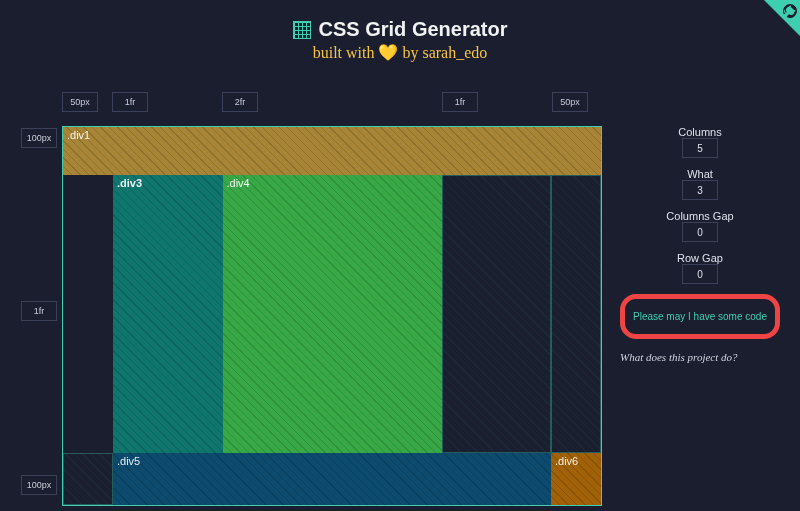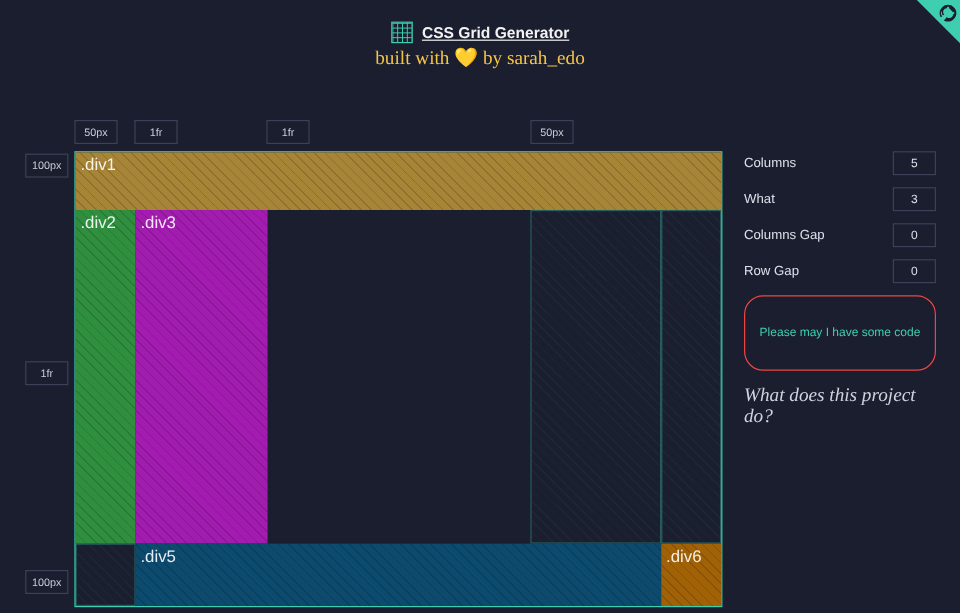--- a/index.html
+++ b/index.html
@@ -23,21 +23,21 @@
     z-index: 50;
   }
   .corner-ribbon svg {
     position: absolute;
     top: -32px; right: 3px;
     transform: rotate(45deg);
   }
 
   .header { text-align: center; padding-top: 18px; }
   .title-line { display: flex; align-items: center; justify-content: center; gap: 8px; }
-  .title { font-size: 13px; font-weight: 700; color: #f2f2f2; text-decoration: underline; }
+  .title { font-size: 20px; font-weight: 700; color: #f2f2f2; }
   .subtitle { font-family: "Segoe Script", "Comic Sans MS", cursive; font-size: 16px; color: #f6c445; margin-top: 2px; }
   .subtitle a { color: #f6c445; text-decoration: none; }
 
   .work-area {
     position: absolute;
     top: 92px; left: 20px; right: 20px; bottom: 0;
     display: flex;
     gap: 18px;
   }
 
@@ -49,21 +49,21 @@
   }
 
   
   .col-sizes {
     position: absolute;
     top: 0; left: 42px; right: 0;
     display: grid;
     grid-template-columns: 50px 1fr 2fr 1fr 50px;
     gap: 0;
   }
-  .col-sizes .slot { display: flex; justify-content: flex-start; align-items: flex-end; height: 28px; }
+  .col-sizes .slot { display: flex; justify-content: flex-start; align-items: flex-start; height: 28px; }
 
   
   .row-sizes {
     position: absolute;
     top: 22px; left: 0; bottom: 0;
     width: 38px;
     display: grid;
     grid-template-rows: 48px 1fr 52px;
   }
   .row-sizes .slot { display: flex; justify-content: center; align-items: center; }
@@ -91,72 +91,72 @@
   .cell {
     border: 0.5px solid rgba(62,207,176,0.35);
     background-image: repeating-linear-gradient(45deg,
       rgba(62,207,176,0.06) 0, rgba(62,207,176,0.06) 1px,
       transparent 1px, transparent 6px);
   }
 
   .placed {
     position: relative;
     padding: 2px 4px;
-    font-size: 14px;
+    font-size: 11px;
     color: rgba(255,255,255,0.9);
     overflow: hidden;
   }
   .placed::before {
     content: "";
     position: absolute; inset: 0;
     background-image: repeating-linear-gradient(45deg,
       rgba(0,0,0,0.15) 0, rgba(0,0,0,0.15) 1px,
       transparent 1px, transparent 6px);
     pointer-events: none;
   }
   .placed span { position: relative; z-index: 2; }
 
   .div1 { grid-column: 1 / 6; grid-row: 1 / 2; background: #a88536; }
   .div2 { grid-column: 1 / 2; grid-row: 2 / 3; background: #2f8f3f; }
-  .div3 { grid-column: 2 / 3; grid-row: 2 / 3; background: #a21caf; }
+  .div3 { grid-column: 2 / 3; grid-row: 2 / 3; background: #0f766e; font-weight: bold; }
   .div4 { grid-column: 3 / 4; grid-row: 2 / 3; background: #38a847; }
   .div5 { grid-column: 2 / 5; grid-row: 3 / 4; background: #0c4a6e; }
   .div6 { grid-column: 5 / 6; grid-row: 3 / 4; background: #a16207; }
 
   .sidebar { width: 160px; padding-top: 34px; }
-  .form-row { display: flex; align-items: center; justify-content: space-between; margin-bottom: 10px; }
+  .form-row { display: flex; align-items: center; justify-content: space-between; margin-bottom: 10px; flex-direction: column; }
   .form-row label { font-size: 11px; color: #dde1ec; }
   .form-row input {
     width: 36px; height: 20px;
     background: transparent;
     border: 1px solid #3a4158;
     color: #dde1ec;
     font-size: 10px;
     text-align: center;
     outline: none;
   }
 
   .code-btn {
     display: block;
     width: 100%;
     margin-top: 10px;
-    padding: 25px 8px;
+    padding: 12px 8px;
     background: transparent;
-    border: 1px solid #ef4444;
+    border: 5px solid #ef4444;
     border-radius: 16px;
     color: #3ecfb0;
     font-size: 10px;
     cursor: pointer;
   }
 
   .help-link {
     display: block;
     margin-top: 12px;
     font-family: "Segoe Script", "Comic Sans MS", cursive;
-    font-size: 16px;
+    font-size: 11px;
     font-style: italic;
     color: #cfd3df;
     text-decoration: none;
   }
 
   .logo-grid {
     width: 18px; height: 18px;
     display: inline-block;
     border: 1px solid #3ecfb0;
     background-image:
@@ -189,20 +189,23 @@
   <div class="grid-wrapper">
 
     <div class="col-sizes">
       <div class="slot">
           <input class="size-input" value="50px" style="">
         </div>
       <div class="slot">
           <input class="size-input" value="1fr" style="">
         </div>
       <div class="slot">
+          <input class="size-input" value="2fr" style="">
+        </div>
+      <div class="slot">
           <input class="size-input" value="1fr" style="">
         </div>
       <div class="slot">
           <input class="size-input" value="50px" style="">
         </div>
     </div>
 
     <div class="row-sizes">
       <div class="slot">
           <input class="size-input" value="100px" style="">
@@ -210,22 +213,22 @@
       <div class="slot">
           <input class="size-input" value="1fr" style="">
         </div>
       <div class="slot">
           <input class="size-input" value="100px" style="">
         </div>
     </div>
 
     <div class="grid-container">
       <div class="placed div1"><span>.div1</span></div>
-      <div class="placed div2"><span>.div2</span></div>
       <div class="placed div3"><span>.div3</span></div>
+      <div class="placed div4"><span>.div4</span></div>
 
       <div class="cell" style="grid-column:4/5;grid-row:2/3"></div>
       <div class="cell" style="grid-column:5/6;grid-row:2/3"></div>
 
       <div class="cell" style="grid-column:1/2;grid-row:3/4"></div>
       <div class="placed div5"><span>.div5</span></div>
       <div class="placed div6"><span>.div6</span></div>
     </div>
   </div>
 

